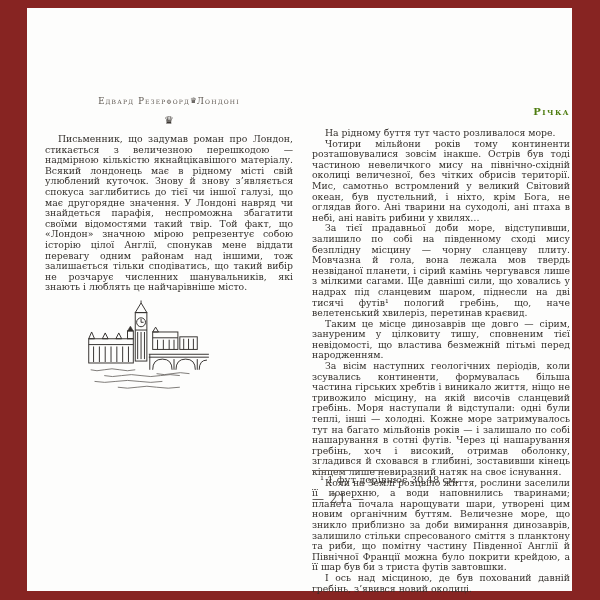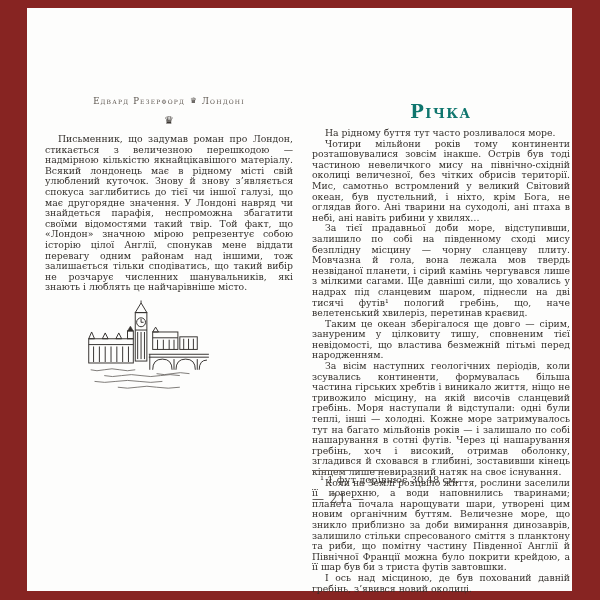--- a/index.html
+++ b/index.html
@@ -2,27 +2,27 @@
 <html lang="uk"><head>
 <meta charset="utf-8">
 <style>
   html,body{margin:0;padding:0;}
   body{font-family:"DejaVu Serif","Liberation Serif",serif;}
   .screen{position:relative;width:600px;height:600px;background:#872422;overflow:hidden;}
   .book{position:absolute;left:27px;top:8px;width:545px;height:583px;background:#fdfdfc;display:flex;}
   .page{position:relative;height:100%;box-sizing:border-box;}
   .page-left{width:273px;padding:88px 7px 0 18px;}
   .page-right{width:272px;padding:96px 2px 0 12px;}
-  .running-header{display:flex;justify-content:center;align-items:center;gap:5px;
+  .running-header{display:flex;justify-content:center;align-items:center;
       font-variant:small-caps;font-size:8.5px;letter-spacing:1.2px;color:#59524b;line-height:10px;}
   .running-header .crown{font-size:7.5px;color:#3c3733;letter-spacing:0;}
   .ornament{text-align:center;font-size:11px;color:#3c3733;margin:9px 0 7px 0;line-height:12px;}
   .body-par{margin:0;font-size:9.3px;line-height:10.6px;color:#34302c;text-align:justify;text-indent:13px;}
-  .chapter-title{font-variant:small-caps;font-size:18px;letter-spacing:1.5px;color:#0f766e;
-      text-align:center;margin:0 0 9px 0;line-height:15px;}
+  .chapter-title{font-variant:small-caps;font-size:10px;letter-spacing:1.5px;color:#4d7c0f;
+      text-align:right;margin:0 0 9px 0;line-height:15px;}
   .illustration-wrap{margin-top:7px;margin-left:30px;width:136px;}
   .footnote-block{position:absolute;left:12px;right:4px;top:462px;}
   .footnote-rule{width:72px;height:1px;background:#6b6560;margin-bottom:4px;}
   .footnote-text{font-size:10px;color:#3d3935;line-height:10px;margin:0;text-indent:8px;}
   .page-number{position:absolute;left:12px;right:4px;top:484px;text-align:left;
       font-size:12px;color:#4e4a45;letter-spacing:1px;}
   svg .pen{stroke:#35322f;fill:none;stroke-width:1;}
   svg .pen-f{stroke:#35322f;fill:#35322f;stroke-width:0.6;}
   svg .water{stroke:#6d6a66;fill:none;stroke-width:0.9;}
 </style>
@@ -99,21 +99,21 @@
         </svg>
       </div>
     </div>
 
     <div class="page page-right">
       <h1 class="chapter-title">Річка</h1>
       <div>
           <p class="body-par">На рідному буття тут часто розливалося море.</p>
           <p class="body-par">Чотири мільйони років тому континенти розташовувалися зовсім інакше. Острів був тоді частиною невеличкого мису на північно-східній околиці величезної, без чітких обрисів території. Мис, самотньо встромлений у великий Світовий океан, був пустельний, і ніхто, крім Бога, не оглядав його. Ані тварини на суходолі, ані птаха в небі, ані навіть рибини у хвилях…</p>
           <p class="body-par">За тієї прадавньої доби море, відступивши, залишило по собі на південному сході мису безплідну місцину — чорну сланцеву плиту. Мовчазна й гола, вона лежала мов твердь незвіданої планети, і сірий камінь чергувався лише з мілкими сагами. Ще давніші сили, що ховались у надрах під сланцевим шаром, піднесли на дві тисячі футів¹ пологий гребінь, що, наче велетенський хвилеріз, перетинав краєвид.</p>
-          <p class="body-par">Таким це океан зберігалося ще довго — сірим, зануреним у цілковиту тишу, сповненим тієї невідомості, що властива безмежній пітьмі перед народженням.</p>
+          <p class="body-par">Таким це місце динозаврів ще довго — сірим, зануреним у цілковиту тишу, сповненим тієї невідомості, що властива безмежній пітьмі перед народженням.</p>
           <p class="body-par">За вісім наступних геологічних періодів, коли зсувались континенти, формувалась більша частина гірських хребтів і виникало життя, ніщо не тривожило місцину, на якій височів сланцевий гребінь. Моря наступали й відступали: одні були теплі, інші — холодні. Кожне море затримувалось тут на багато мільйонів років — і залишало по собі нашарування в сотні футів. Через ці нашарування гребінь, хоч і високий, отримав оболонку, згладився й сховався в глибині, зоставивши кінець кінцем лише невиразний натяк на своє існування.</p>
           <p class="body-par">Коли на Землі розцвіло життя, рослини заселили її поверхню, а води наповнились тваринами; планета почала нарощувати шари, утворені цим новим органічним буттям. Величезне море, що зникло приблизно за доби вимирання динозаврів, залишило стільки спресованого сміття з планктону та риби, що помітну частину Південної Англії й Північної Франції можна було покрити крейдою, а її шар був би з триста футів завтовшки.</p>
           <p class="body-par">І ось над місциною, де був похований давній гребінь, з’явився новий околиці.</p>
         </div>
 
       <div class="footnote-block">
         <div class="footnote-rule"></div>
         <p class="footnote-text">¹ 1 фут дорівнює 30,48 см.</p>
       </div>
 

